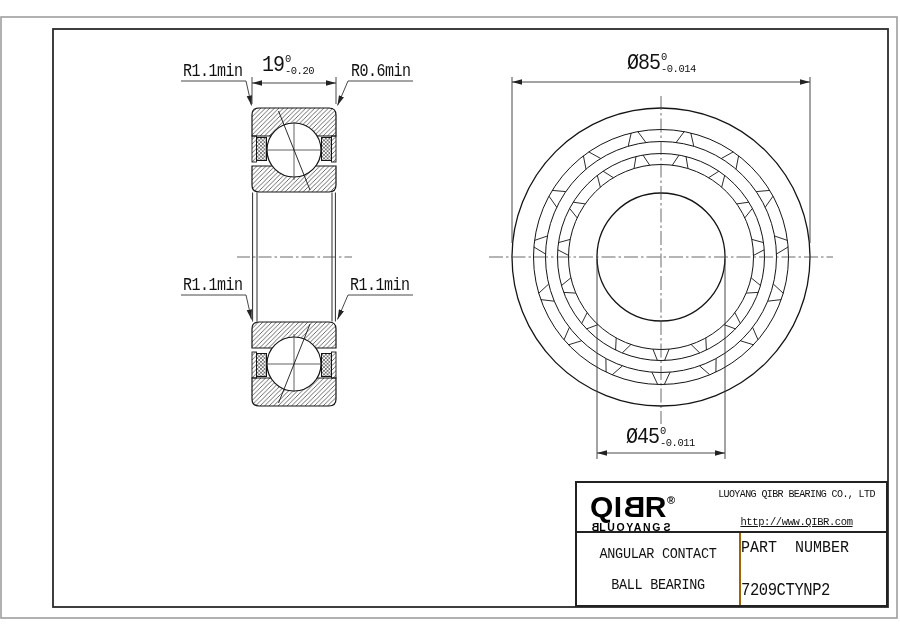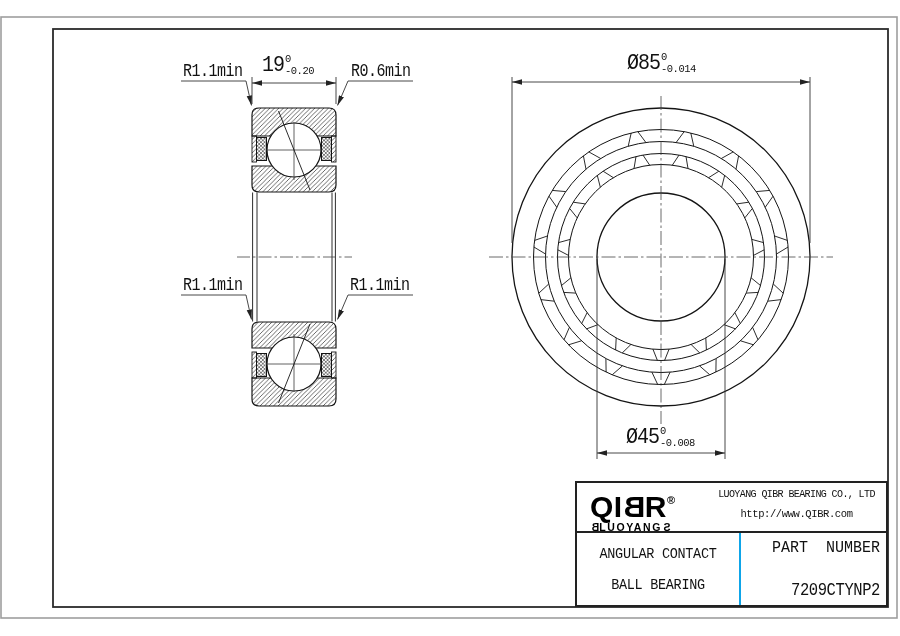--- a/index.html
+++ b/index.html
@@ -20,26 +20,26 @@
   .tb-row1{height:50px;border-bottom:2px solid #222;display:flex;box-sizing:border-box;}
   .tb-logo-cell{width:140px;padding:3px 0 0 13px;box-sizing:border-box;}
   .logo-line{font-family:"Liberation Sans","DejaVu Sans",sans-serif;font-weight:bold;
              font-size:30px;line-height:29px;letter-spacing:0.5px;color:#000;white-space:nowrap;}
   .logo-line .mirror,.brand-line .mirror{display:inline-block;transform:scaleX(-1);}
   .logo-reg{font-size:11px;vertical-align:13px;letter-spacing:0;}
   .brand-line{font-family:"Liberation Sans","DejaVu Sans",sans-serif;font-weight:bold;
               font-size:10.5px;letter-spacing:1.6px;margin-top:0;color:#000;}
   .tb-company-cell{flex:1;text-align:center;padding:6px 10px 0 0;box-sizing:border-box;}
   .tb-company{font-size:10px;letter-spacing:-0.6px;white-space:pre;}
-  .tb-website{font-size:10.5px;letter-spacing:-0.4px;margin-top:8px;white-space:pre;}
+  .tb-website{font-size:10.5px;letter-spacing:-0.4px;margin-top:16px;white-space:pre;text-decoration:underline;}
   .tb-row2{flex:1;display:flex;}
-  .tb-product-cell{width:164px;border-right:2px solid #0ea5e9;box-sizing:border-box;
+  .tb-product-cell{width:164px;border-right:2px solid #a16207;box-sizing:border-box;
                    display:flex;flex-direction:column;align-items:center;justify-content:center;gap:16px;}
   .tb-product-cell span{display:inline-block;transform:scaleY(1.15);font-size:13.5px;letter-spacing:-0.3px;white-space:pre;}
-  .tb-part-cell{flex:1;display:flex;flex-direction:column;align-items:flex-end;justify-content:center;
+  .tb-part-cell{flex:1;display:flex;flex-direction:column;align-items:flex-start;justify-content:center;
                 gap:25px;padding-right:6px;}
   .tb-part-label{display:inline-block;transform:scaleY(1.15);font-size:15px;white-space:pre;}
   .tb-part-number{display:inline-block;transform:scaleY(1.15);font-size:15.5px;letter-spacing:-0.4px;white-space:pre;}
 </style>
 </head>
 <body>
 
 <div class="sheet">
 
   <svg class="linework" width="900" height="636" viewBox="0 0 900 636">
@@ -231,21 +231,21 @@
     <span class="tol">
       <span>0</span>
       <span>-0.014</span>
     </span>
   </div>
 
   <div class="dim" style="left:626px;top:425px">
     <span class="big">Ø45</span>
     <span class="tol">
       <span>0</span>
-      <span>-0.008</span>
+      <span>-0.011</span>
     </span>
   </div>
 
   <div class="title-block">
     <div class="tb-row1">
       <div class="tb-logo-cell">
         <div class="logo-line">
           <span>QI</span><span class="mirror">B</span><span>R</span><span class="logo-reg">®</span>
         </div>
         <div class="brand-line">

